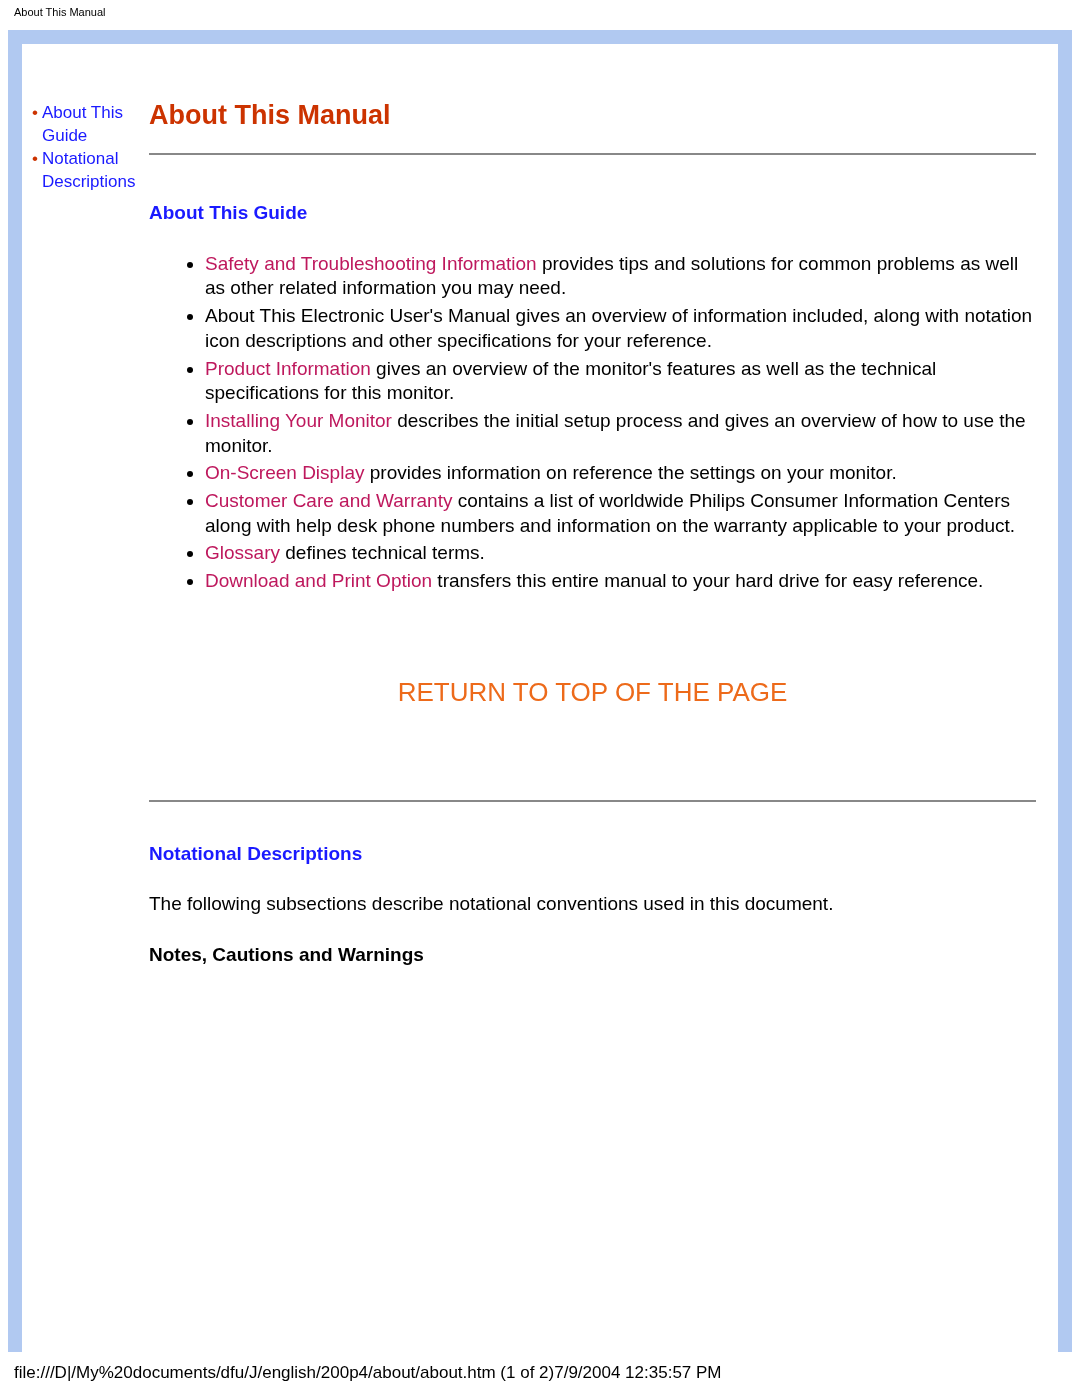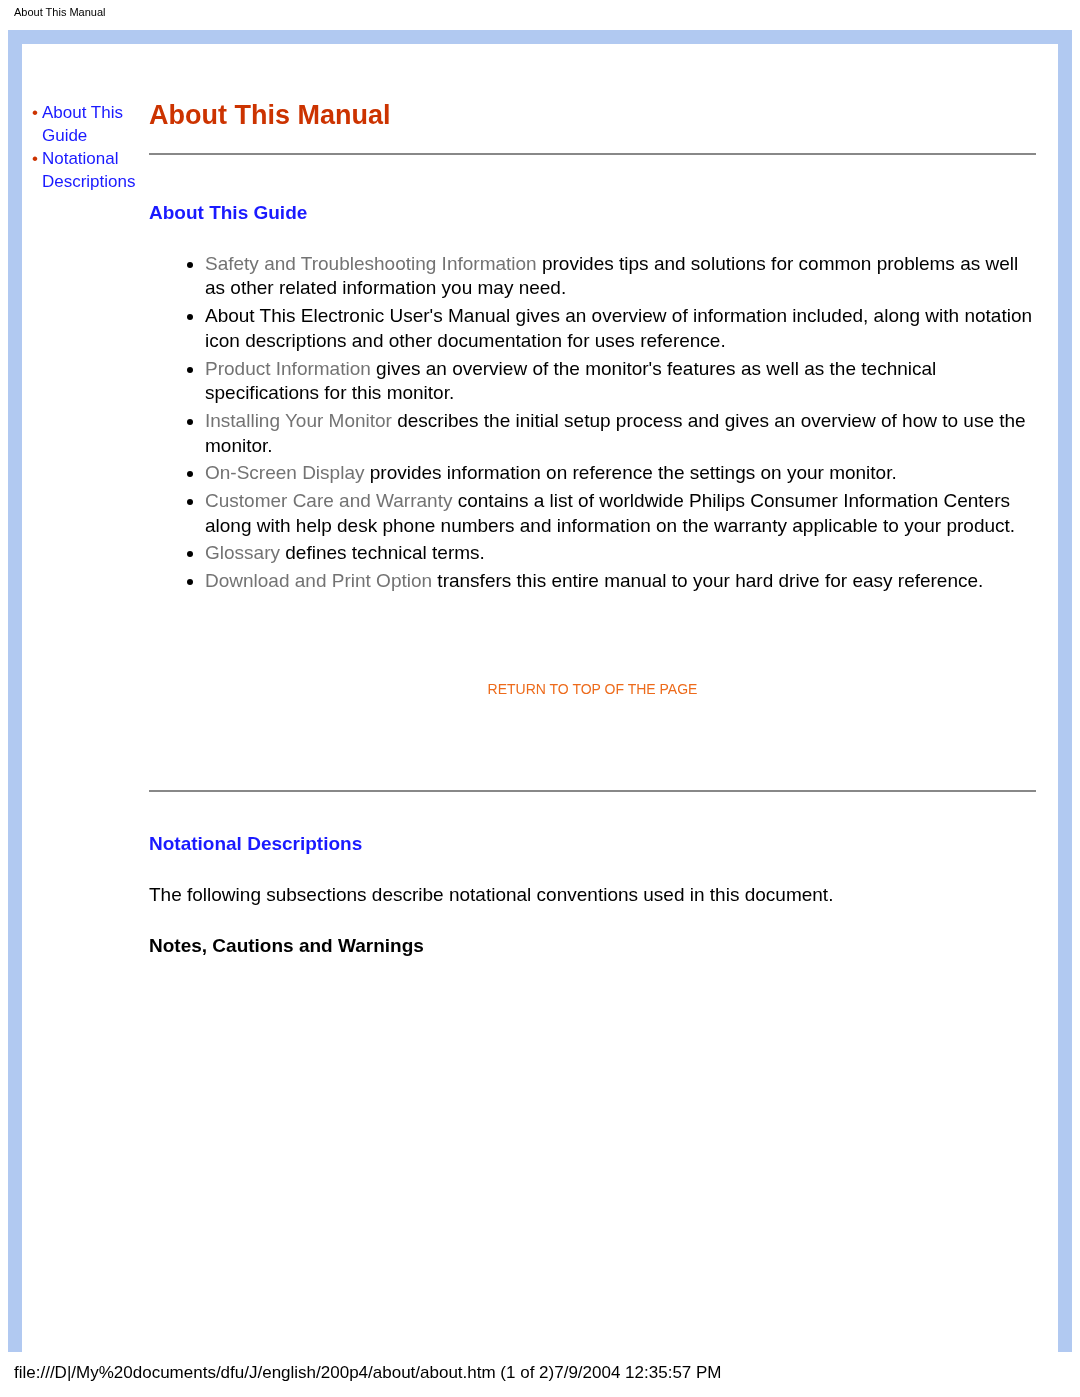--- a/index.html
+++ b/index.html
@@ -101,30 +101,30 @@
     margin: 0 0 24px 0;
   }
   ul.items {
     margin: 0 0 0 0;
     padding-left: 56px;
   }
   ul.items li {
     margin-bottom: 3px;
   }
   a.link, span.link {
-    color: #737373;
+    color: #be185d;
     text-decoration: none;
   }
   .toplink {
     text-align: center;
     margin: 82px 0 0 0;
   }
   .toplink a {
     color: #ed6a1a;
-    font-size: 14px;
+    font-size: 26px;
     text-decoration: none;
   }
   .ftr {
     position: absolute;
     left: 14px;
     bottom: 14px;
     font-size: 17px;
     color: #000;
   }
 </style>
@@ -154,21 +154,21 @@
         <hr class="sep">
 
         <h2 class="sect">About This Guide</h2>
 
 
         <ul class="items">
           <li>
             <a href="#" class="link">Safety and Troubleshooting Information</a><span> provides tips and solutions for common problems as well as other related information you may need.</span>
           </li>
           <li>
-            <span>About This Electronic User's Manual gives an overview of information included, along with notation icon descriptions and other documentation for uses reference.</span>
+            <span>About This Electronic User's Manual gives an overview of information included, along with notation icon descriptions and other specifications for your reference.</span>
           </li>
           <li>
             <a href="#" class="link">Product Information</a><span> gives an overview of the monitor's features as well as the technical specifications for this monitor.</span>
           </li>
           <li>
             <a href="#" class="link">Installing Your Monitor</a><span> describes the initial setup process and gives an overview of how to use the monitor.</span>
           </li>
           <li>
             <a href="#" class="link">On-Screen Display</a><span> provides information on reference the settings on your monitor.</span>
           </li>

